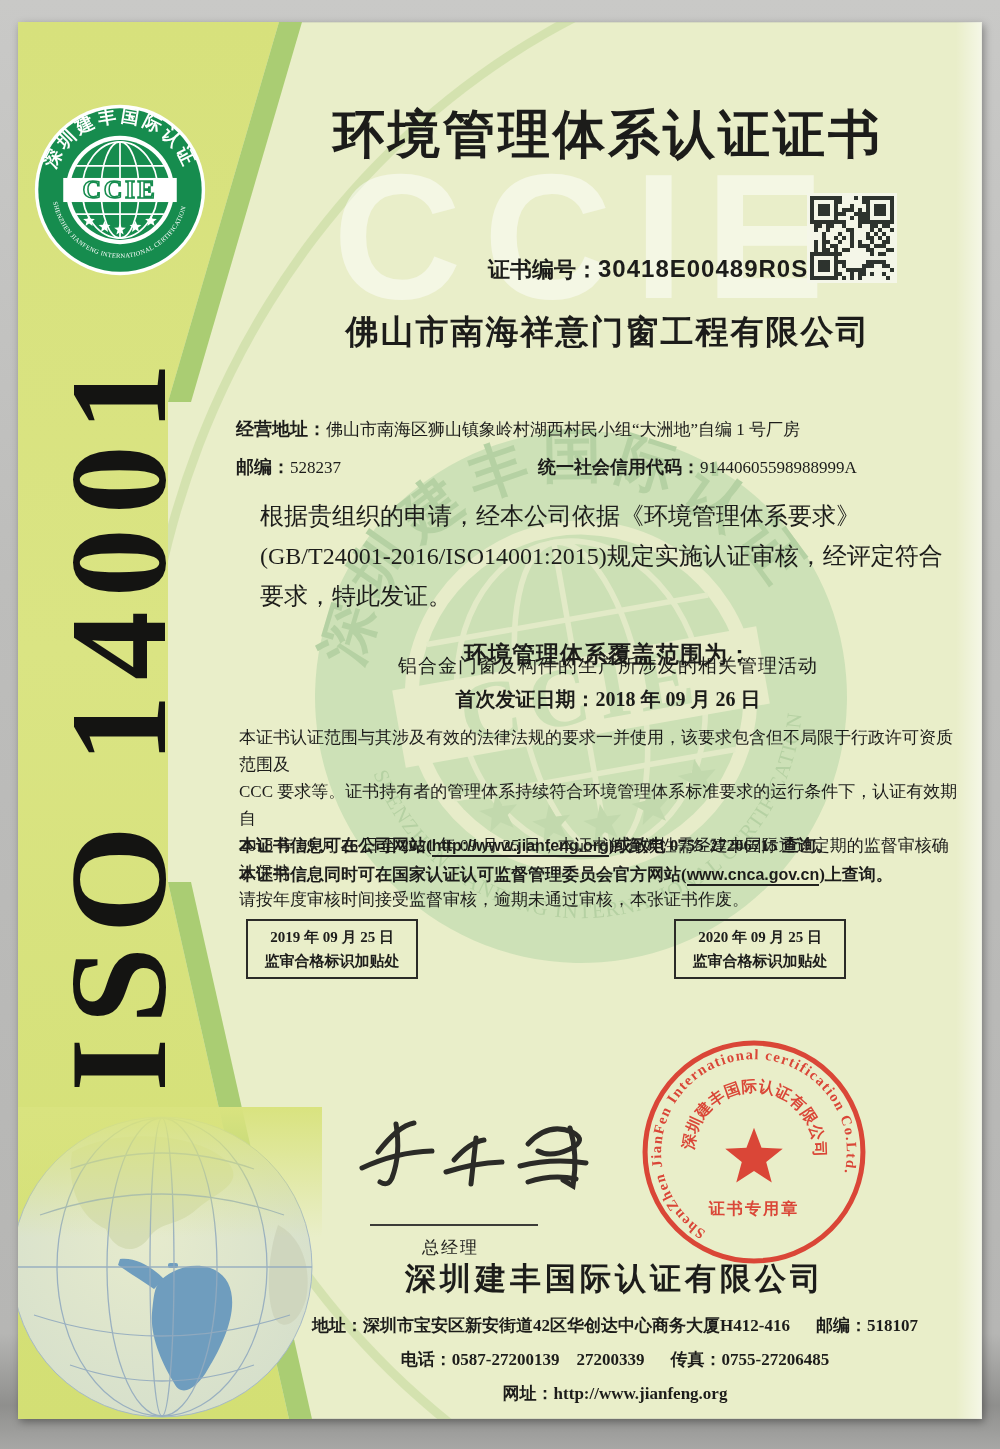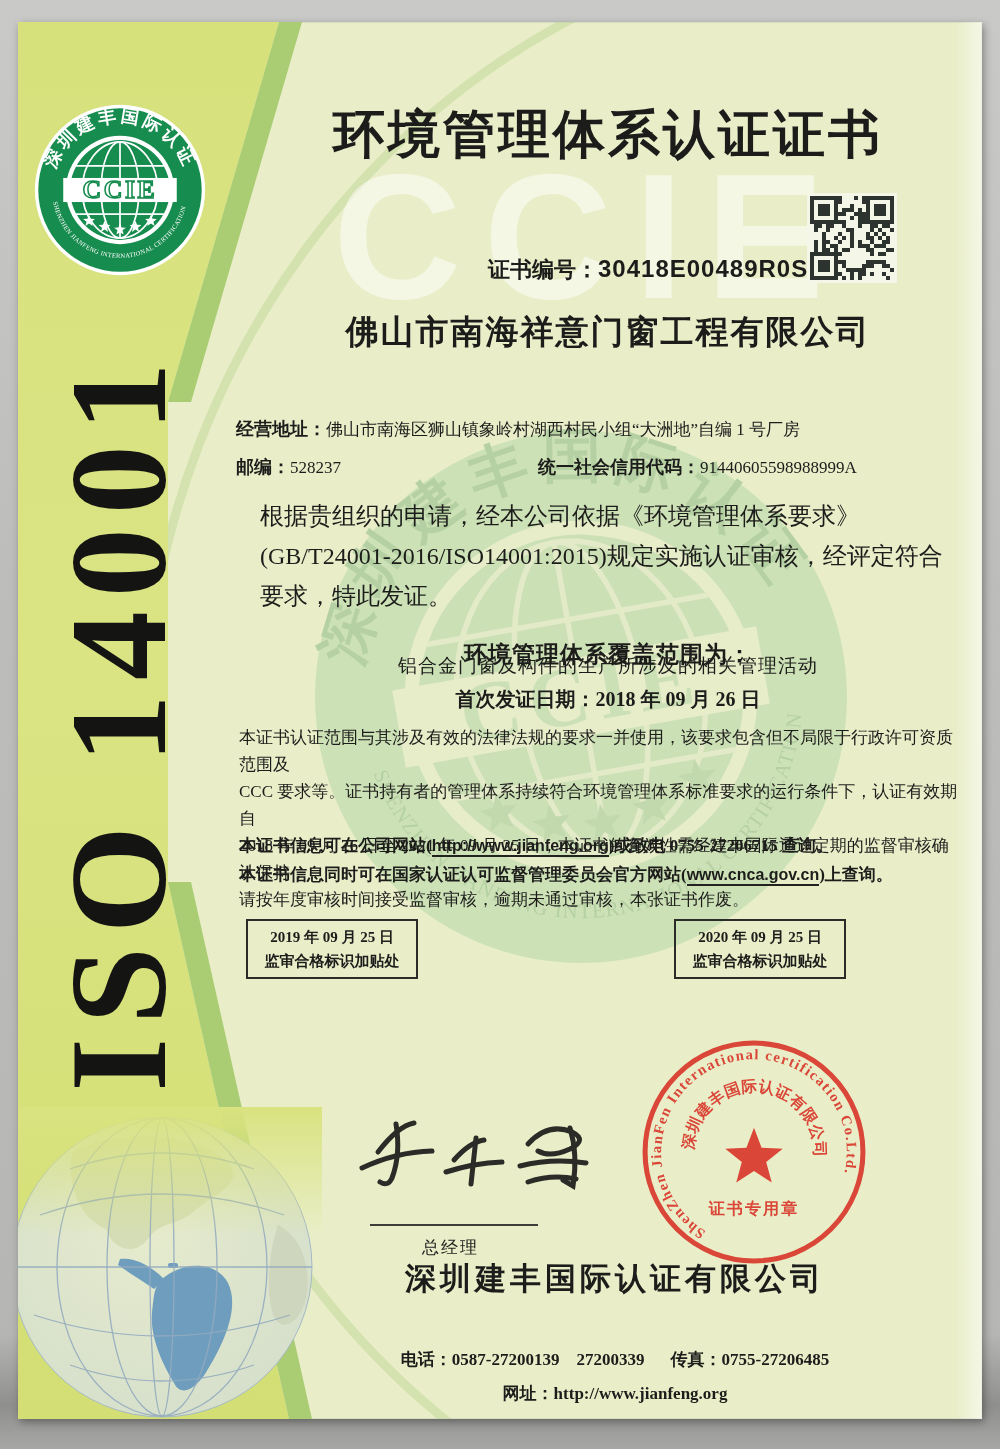--- a/index.html
+++ b/index.html
@@ -506,20 +506,23 @@
     <text font-size="15.5" font-weight="bold" fill="#d9382b" letter-spacing=".5">
       <textPath href="#sealInner" startOffset="96">深圳建丰国际认证有限公司</textPath>
     </text>
     <g transform="translate(115,121)" fill="#d9382b">
       <polygon points="0,-30 7.5,-10.3 28.5,-9.3 12.1,3.9 17.6,24.3 0,12.75 -17.6,24.3 -12.1,3.9 -28.5,-9.3 -7.5,-10.3"></polygon>
     </g>
     <text x="115" y="176" text-anchor="middle" font-size="16" font-weight="bold" fill="#d9382b" letter-spacing="2">证书专用章</text>
   </svg>
 
   <div class="block org-name">深圳建丰国际认证有限公司</div>
+  <div class="block f-line f1">
+    <span>地址：</span><span>深圳市宝安区新安街道42区华创达中心商务大厦H412-416</span><span class="gap"></span><span>邮编：</span><span>518107</span>
+  </div>
   <div class="block f-line f2">
     <span>电话：</span><span>0587-27200139　27200339</span><span class="gap"></span><span>传真：</span><span>0755-27206485</span>
   </div>
   <div class="block f-line f3">
     <span>网址：</span><span>http://www.jianfeng.org</span>
   </div>
 
 </div>
 
 </body></html>

